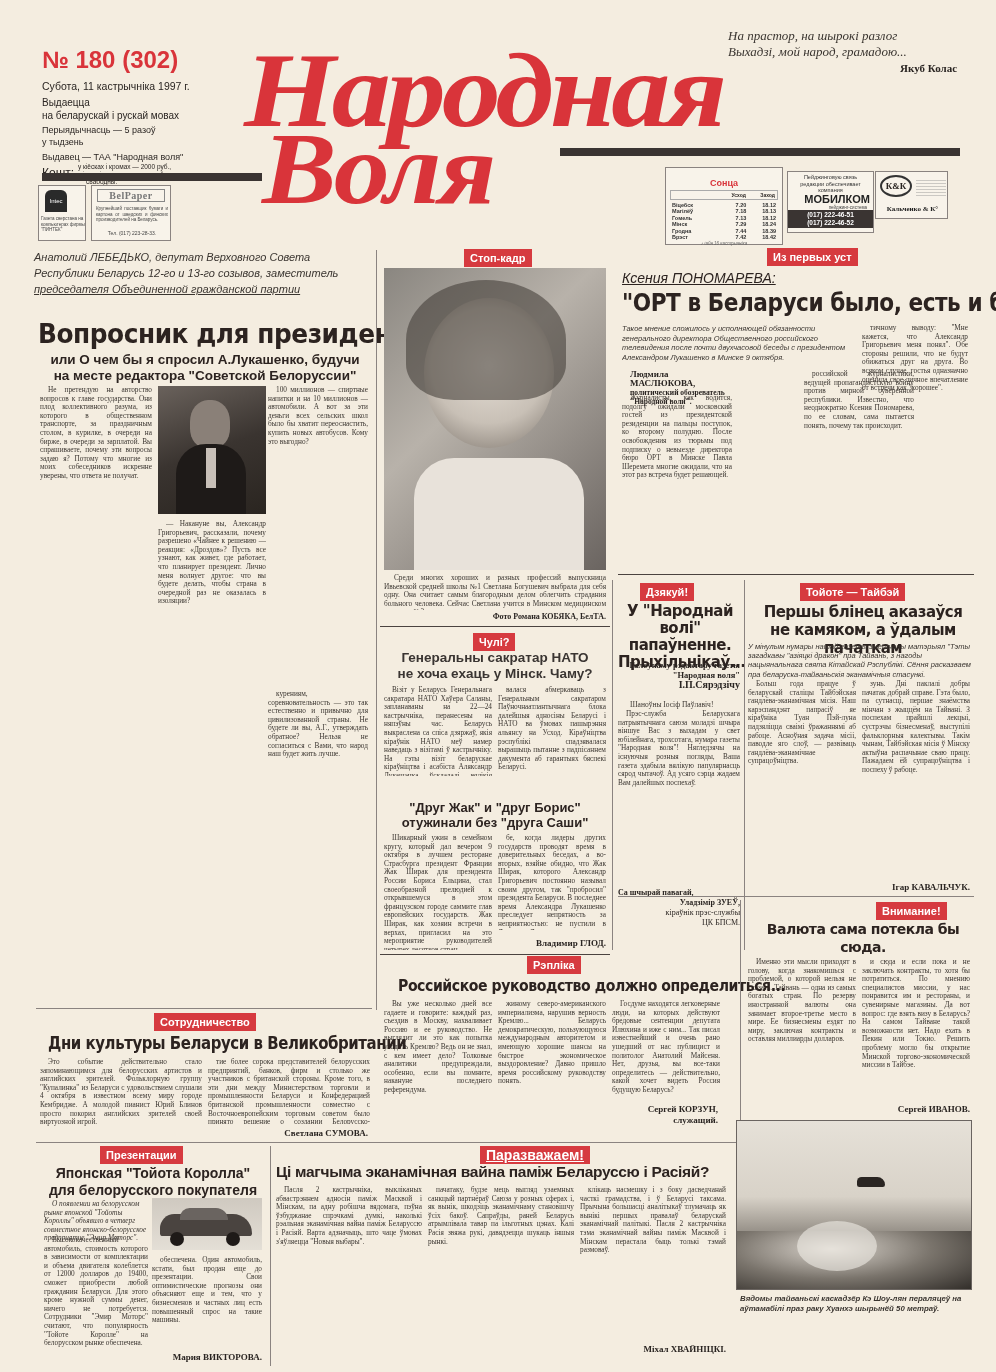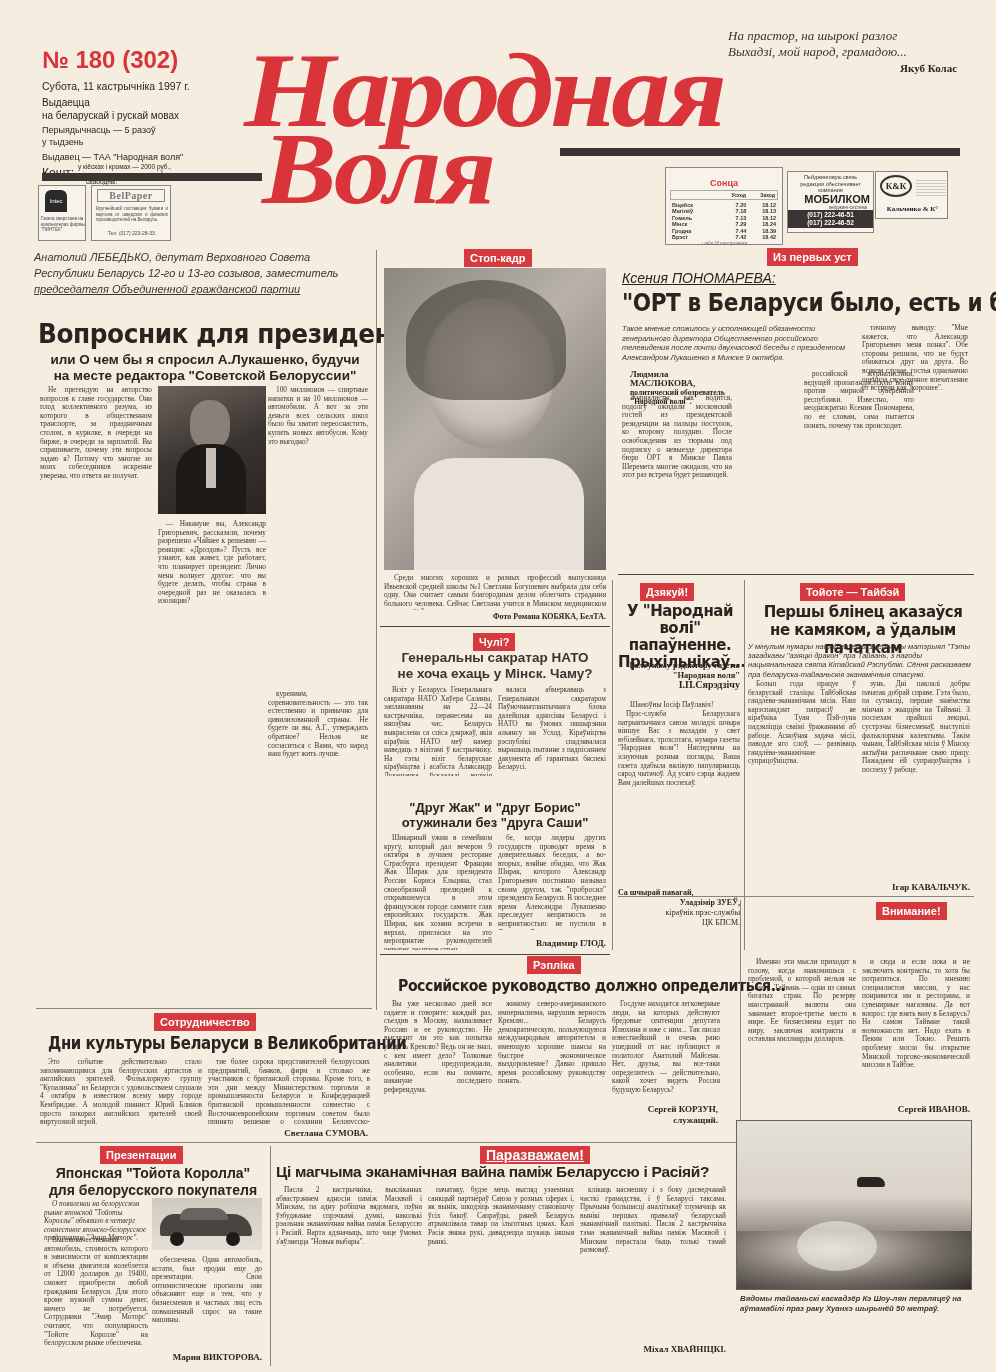--- a/index.html
+++ b/index.html
@@ -209,20 +209,21 @@
   <div>Першы блінец аказаўся</div>
   <div>не камяком, а ўдалым пачаткам</div>
 </div>
 <div class="col sans" style="left:748px;top:642px;width:224px;font-size:7.5px;line-height:9.2px;font-style:italic;color:#3a3530;">У мінулым нумары нашай газеты змешчаны матэрыял "Тэты загадкавы "азіяцкі дракон" пра Тайвань, з нагоды нацыянальнага свята Кітайскай Рэспублікі. Сёння расказваем пра беларуска-тайваньскія эканамічныя стасункі.</div>
 <div class="col body-text" style="left:748px;top:680px;width:108px;height:196px;">Больш года працуе ў беларускай сталіцы Тайбэйская гандлёва-эканамічная місія. Наш карэспандэнт папрасіў яе кіраўніка Туан Пэй-луна падзяліцца сваімі ўражаннямі аб рабоце. Асноўная задача місіі, паводле яго слоў, — развіваць гандлёва-эканамічнае супрацоўніцтва.</div>
 <div class="col body-text" style="left:862px;top:680px;width:108px;height:184px;">зунь. Дні паклалі добры пачатак добрай справе. Гэта было, па сутнасці, першае знаёмства мінчан з жыццём на Тайвані. З поспехам прайшлі лекцыі, сустрэчы бізнесменаў, выступілі фальклорныя калектывы. Такім чынам, Тайбэйская місія ў Мінску актыўна распачынае сваю працу. Пажадаем ёй супрацоўніцтва і поспеху ў рабоце.</div>
 <div class="abs sig" style="left:862px;top:882px;width:108px;">Ігар КАВАЛЬЧУК.</div>
 
 <div class="tag" style="left:876px;top:902px;font-size:11px;">Внимание!</div>
 <div class="abs headline-cond" style="left:748px;top:920px;width:230px;text-align:center;font-size:14px;line-height:18px;">
+  <div>Валюта сама потекла бы сюда.</div>
 </div>
 <div class="col body-text" style="left:748px;top:958px;width:108px;height:156px;">Именно эти мысли приходят в голову, когда знакомишься с проблемой, о которой нельзя не сказать. Тайвань — одна из самых богатых стран. По резерву иностранной валюты она занимает второе-третье место в мире. Ее бизнесмены ездят по миру, заключая контракты и оставляя миллиарды долларов.</div>
 <div class="col body-text" style="left:862px;top:958px;width:108px;height:144px;">и сюда и если пока и не заключать контракты, то хотя бы потратиться. По мнению специалистов миссии, у нас понравится им и рестораны, и сувенирные магазины. Да вот вопрос: где взять визу в Беларусь? На самом Тайване такой возможности нет. Надо ехать в Пекин или Токио. Решить проблему могло бы открытие Минской торгово-экономической миссии в Тайбэе.</div>
 <div class="abs sig" style="left:862px;top:1104px;width:108px;">Сергей ИВАНОВ.</div>
 
 <div class="tag" style="left:527px;top:956px;font-size:11px;">Рэпліка</div>
 <div class="abs headline-cond" style="left:398px;top:976px;font-size:16px;line-height:20px;transform:scaleX(0.88);transform-origin:left top;white-space:nowrap;">Российское руководство должно определиться...</div>
 <div class="col body-text" style="left:384px;top:1000px;width:108px;height:128px;">Вы уже несколько дней все гадаете и говорите: каждый раз, съездив в Москву, нахваливает Россию и ее руководство. Не выглядит ли это как попытка угодить Кремлю? Ведь он не знал, с кем имеет дело? Толковые аналитики предупреждали, особенно, если вы помните, накануне последнего референдума.</div>
 <div class="col body-text" style="left:498px;top:1000px;width:108px;height:128px;">жиному северо-американского империализма, нарушив верность Кремлю... Беларусь демократическую, пользующуюся международным авторитетом и имеющую хорошие шансы на быстрое экономическое выздоровление? Давно пришло время российскому руководству понять.</div>
 <div class="col body-text" style="left:612px;top:1000px;width:108px;height:100px;">Госдуме находятся легковерные люди, на которых действуют бредовые сентенции депутата Илюхина и иже с ним... Так писал известнейший и очень рано ушедший от нас публицист и политолог Анатолий Майсеня. Нет, друзья, вы все-таки определитесь — действительно, какой хочет видеть Россия будущую Беларусь?</div>

